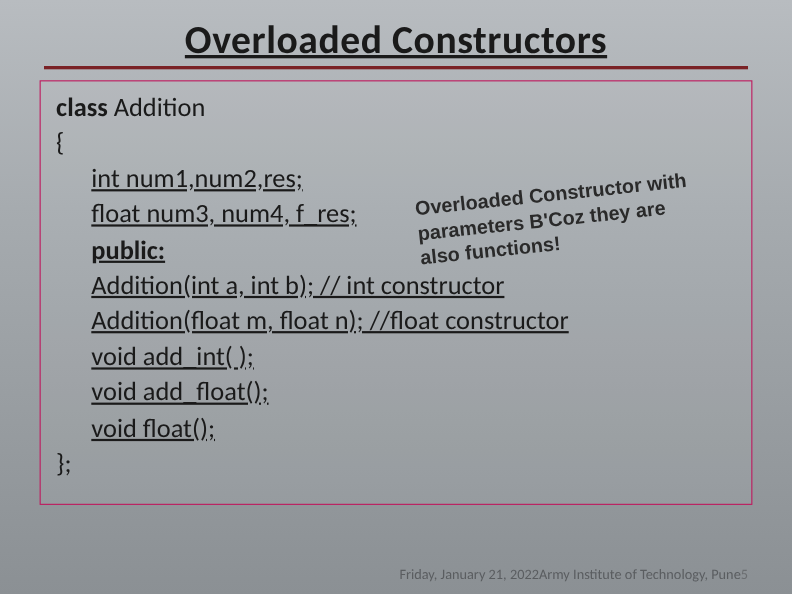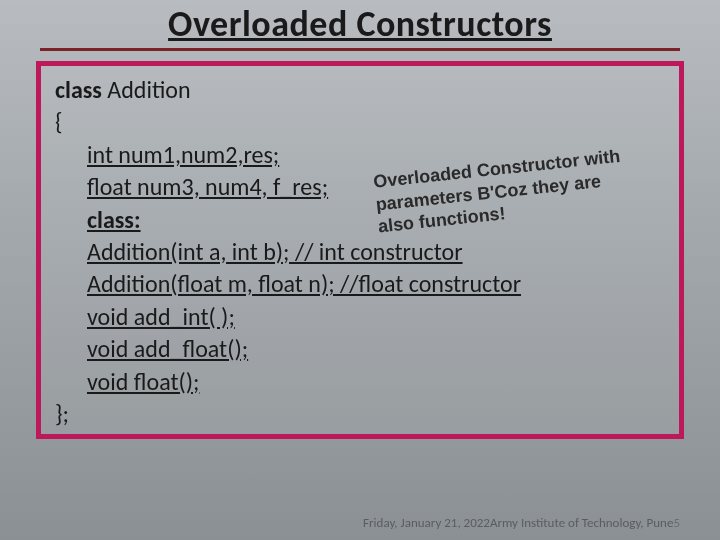--- a/index.html
+++ b/index.html
@@ -8,34 +8,34 @@
     background: linear-gradient(180deg, #b8bcc0 0%, #a6abaf 35%, #8b9094 100%);
     font-family: Calibri, Arial, sans-serif;
     position: relative;
   }
   .slide-title {
     text-align: center;
     font-size: 36px;
     font-weight: 700;
     text-decoration: underline;
     color: #1a1a1a;
-    margin-top: 2px;
+    margin-top: 14px;
     letter-spacing: 0.5px;
   }
   .title-underline {
     width: 640px;
     height: 3px;
     background: #7a2226;
     margin: 2px auto 0 auto;
   }
   .code-box {
     margin: 10px 36px 0 36px;
-    border: 5px solid #be185d;
+    border: 1px solid #be185d;
     background: rgba(255,255,255,0.05);
-    padding: 8px 14px 4px 14px;
+    padding: 8px 14px 20px 14px;
     position: relative;
   }
   .code-line {
     font-family: Calibri, Arial, sans-serif;
     font-size: 24px;
     color: #1a1a1a;
     line-height: 1.35;
     white-space: pre-wrap;
   }
   .kw { font-weight: 700; }
@@ -69,21 +69,21 @@
 <body>
 
 <h1 class="slide-title">Overloaded Constructors</h1>
 <div class="title-underline"></div>
 
 <div class="code-box">
   <div class="code-line"><span class="kw">class</span><span> Addition</span></div>
   <div class="code-line">{</div>
   <div class="code-line"><span class="indent">int num1,num2,res;</span></div>
   <div class="code-line"><span class="indent">float num3, num4, f_res;</span></div>
-  <div class="code-line"><span class="indent kw">class:</span></div>
+  <div class="code-line"><span class="indent kw">public:</span></div>
   <div class="code-line"><span class="indent">Addition(int a, int b); // int constructor</span></div>
   <div class="code-line"><span class="indent">Addition(float m, float n); //float constructor</span></div>
   <div class="code-line"><span class="indent">void add_int( );</span></div>
   <div class="code-line"><span class="indent">void add_float();</span></div>
   <div class="code-line"><span class="indent">void float();</span></div>
   <div class="code-line">};</div>
 
   <div class="callout">
     <div>Overloaded Constructor with</div>
     <div>parameters B'Coz they are</div>

